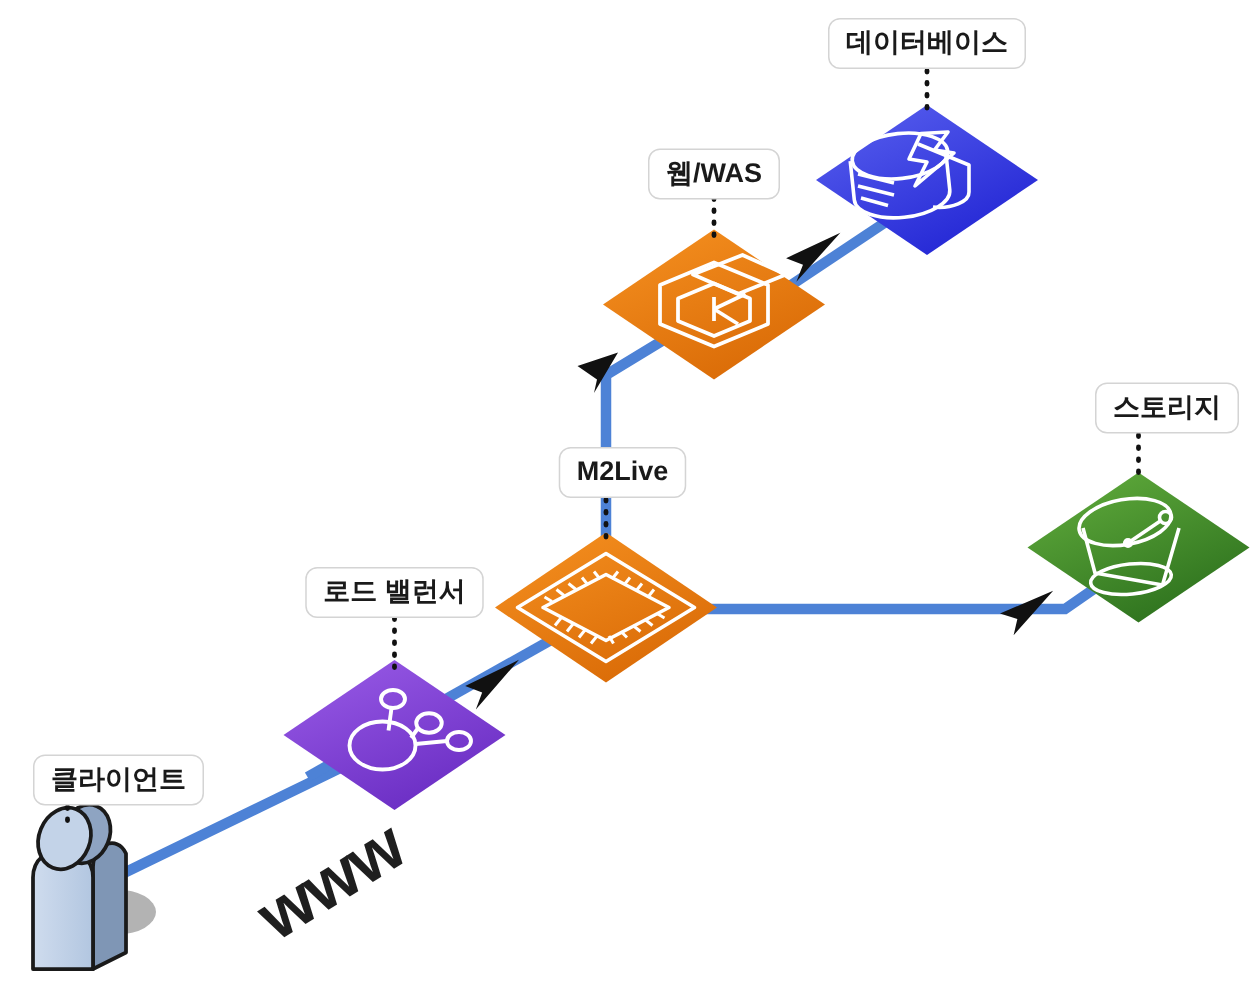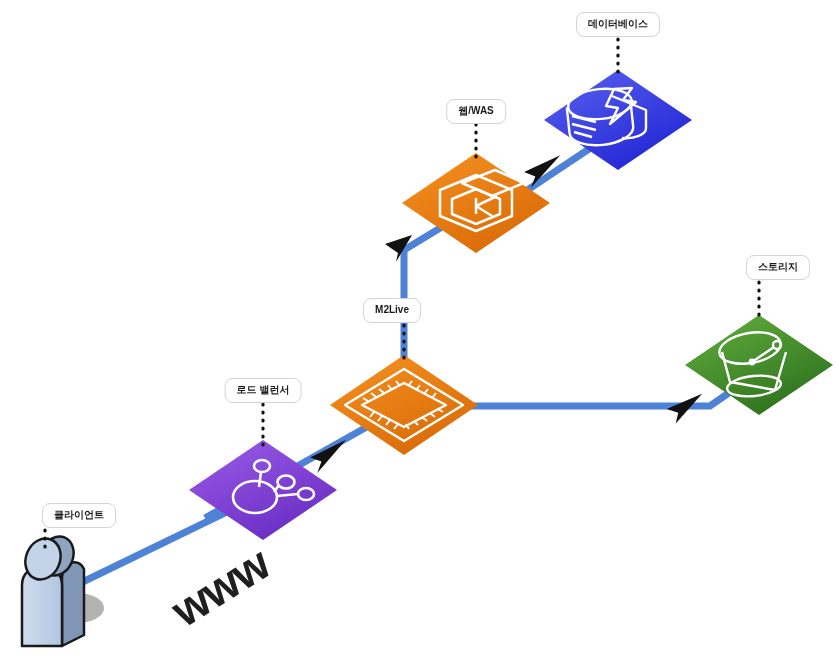--- a/index.html
+++ b/index.html
@@ -23,21 +23,21 @@
     top: 0;
     width: 836px;
     height: 658px;
   }
   .node-label {
     position: absolute;
     background: #ffffff;
     border: 1px solid #d4d4d4;
     border-radius: 8px;
     padding: 5px 11px 6px 11px;
-    font-size: 10px;
+    font-size: 18px;
     font-weight: bold;
     color: #1a1a1a;
     white-space: nowrap;
     line-height: 1.15;
     box-sizing: border-box;
     transform: translateX(-50%);
     text-align: center;
   }
   .www-text {
     position: absolute;
@@ -192,21 +192,21 @@
       <line x1="476" y1="116" x2="476" y2="158"></line>
       <line x1="618" y1="39" x2="618" y2="76"></line>
       <line x1="759" y1="282" x2="759" y2="320"></line>
     </g>
   </svg>
 
   <div class="node-label" style="left:52px; top:503px;margin-left:27px;">클라이언트</div>
 
   <div class="node-label" style="left:263px; top:378px;text-align:center;">로드 밸런서</div>
 
-  <div class="node-label" style="left:392px; top:298px;">M2Live</div>
+  <div class="node-label" style="left:415px; top:298px;">M2Live</div>
 
   <div class="node-label" style="left:476px; top:99px;">웹/WAS</div>
 
   <div class="node-label" style="left:618px; top:12px;">데이터베이스</div>
 
   <div class="node-label" style="left:759px; top:255px;margin-left:19px;">스토리지</div>
 
   <div class="www-text" id="www-text" style="left: 168px; top: 560px; transform: rotate(-32deg); color: rgb(31, 31, 31);">www</div>
 
 </div>

